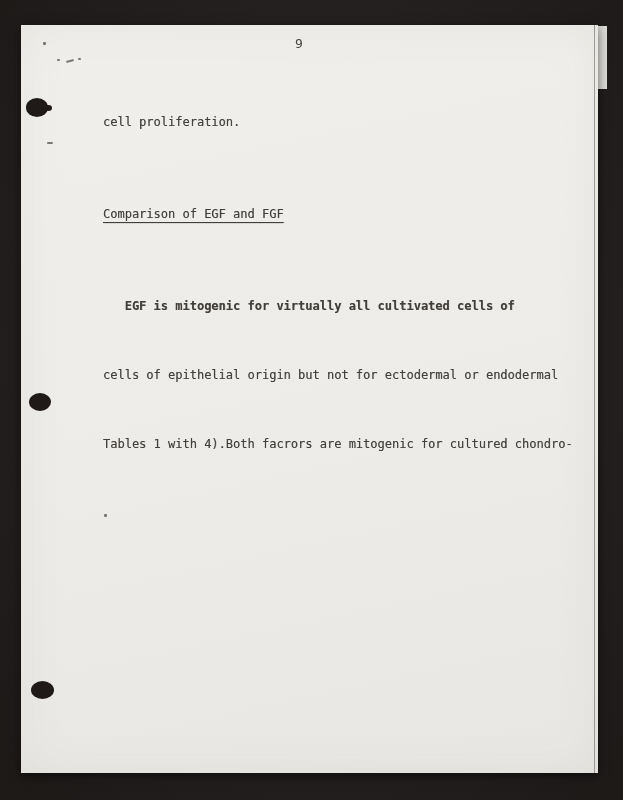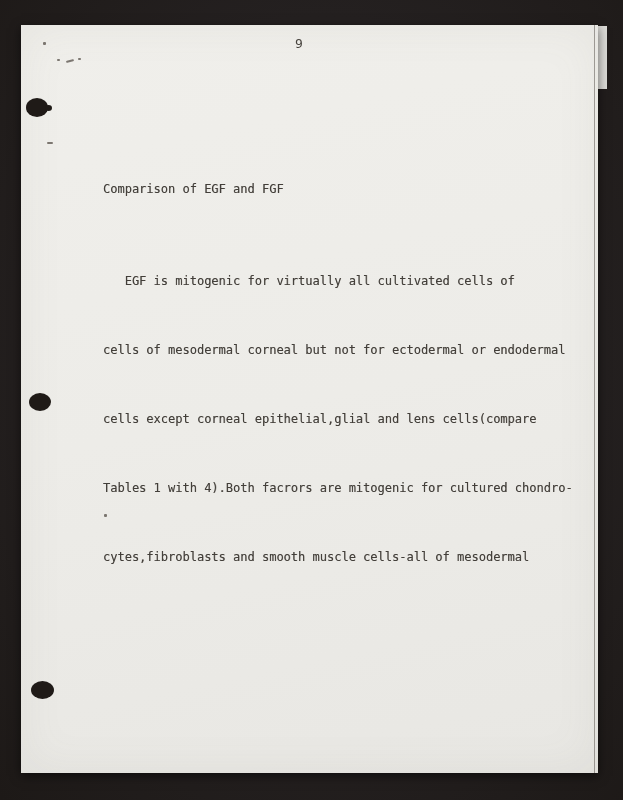--- a/index.html
+++ b/index.html
@@ -29,22 +29,22 @@
     position:absolute; left:263px; top:11px; width:30px; text-align:center;
     font-size:13px; line-height:16px; color:#46423d;
   }
   .textblock {
     position:absolute; left:82px; top:40px; width:492px;
     font-size:12px; line-height:23px; color:#423e39;
     white-space:pre; letter-spacing:0;
     text-shadow: 0.3px 0.3px 0.5px rgba(70,66,60,0.45);
   }
   .line { height:23px; }
-  .indent-3 { padding-left:3ch; }
-  .heading { text-underline-offset:3.5px; text-decoration-thickness:1.2px;margin-top:44px; }
+  .indent-3 { padding-left:3ch;font-weight:bold; }
+  .heading { text-decoration:underline; text-underline-offset:3.5px; text-decoration-thickness:1.2px; }
   .hole { position:absolute; background:#1f1a17; border-radius:50%; }
   .hole-1 { left:5px;  top:73px;  width:22px; height:19px; }
   .hole-1::after { content:''; position:absolute; right:-4px; top:7px; width:7px; height:6px; background:#1f1a17; border-radius:50%; }
   .hole-2 { left:8px;  top:368px; width:22px; height:18px; }
   .hole-3 { left:10px; top:656px; width:23px; height:18px; }
   .speck { position:absolute; background:#564f48; border-radius:40%; opacity:0.75; }
   .speck-1 { left:22px; top:17px;  width:2.5px; height:2.5px; }
   .speck-2 { left:36px; top:34px;  width:2.5px; height:2px; }
   .speck-3 { left:45px; top:35px;  width:8px;   height:2px; transform:rotate(-14deg); border-radius:1px; }
   .speck-4 { left:57px; top:33px;  width:2.5px; height:2px; }
@@ -66,28 +66,27 @@
     <span class="hole hole-3"></span>
 
     <span class="speck speck-1"></span>
     <span class="speck speck-2"></span>
     <span class="speck speck-3"></span>
     <span class="speck speck-4"></span>
     <span class="speck speck-5"></span>
     <span class="speck speck-6"></span>
 
     <div class="textblock">
+      <div class="line">cell proliferation.</div>
 
       <div class="line heading">Comparison of EGF and FGF</div>
 
       <div class="line indent-3">EGF is mitogenic for virtually all cultivated cells of</div>
-      <div class="line">cells of mesodermal corneal but not for ectodermal or endodermal</div>
-      <div class="line">cells except corneal epithelial,glial and lens cells(compare</div>
+      <div class="line">cells of epithelial origin but not for ectodermal or endodermal</div>
       <div class="line">Tables 1 with 4).Both facrors are mitogenic for cultured chondro-</div>
-      <div class="line">cytes,fibroblasts and smooth muscle cells-all of mesodermal</div>
       
       
       
 
       
       
       
       
       
 

